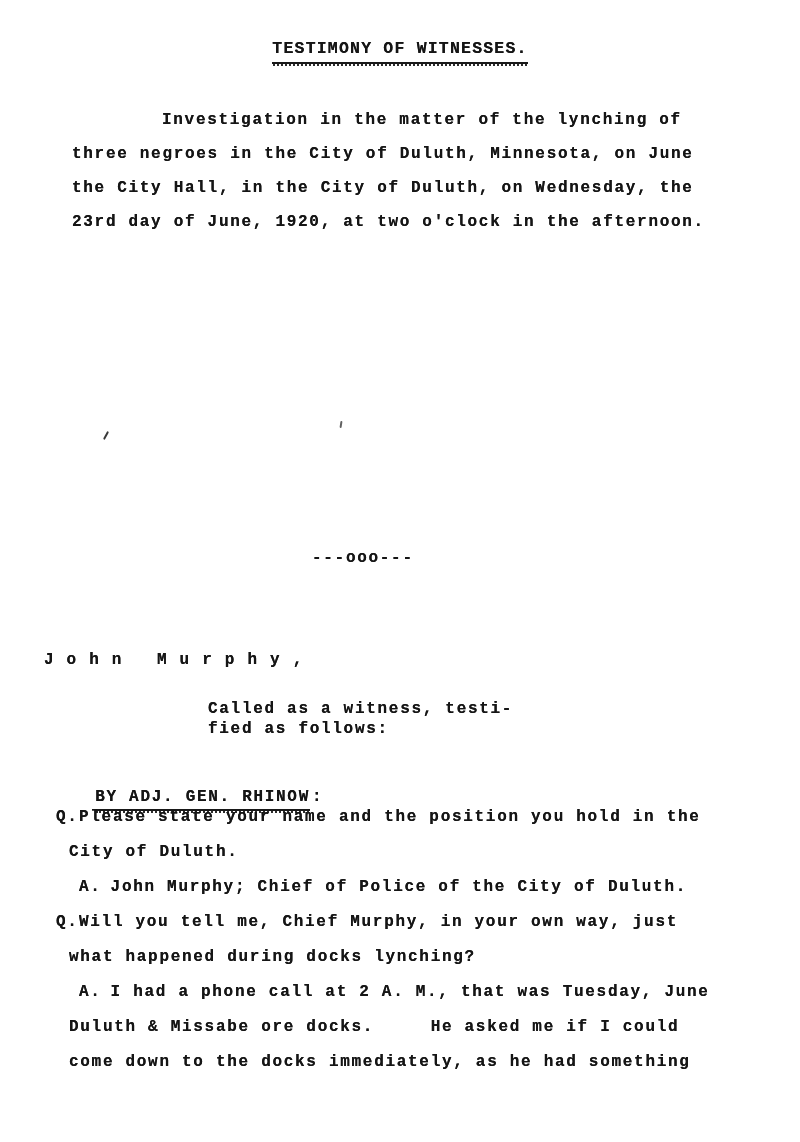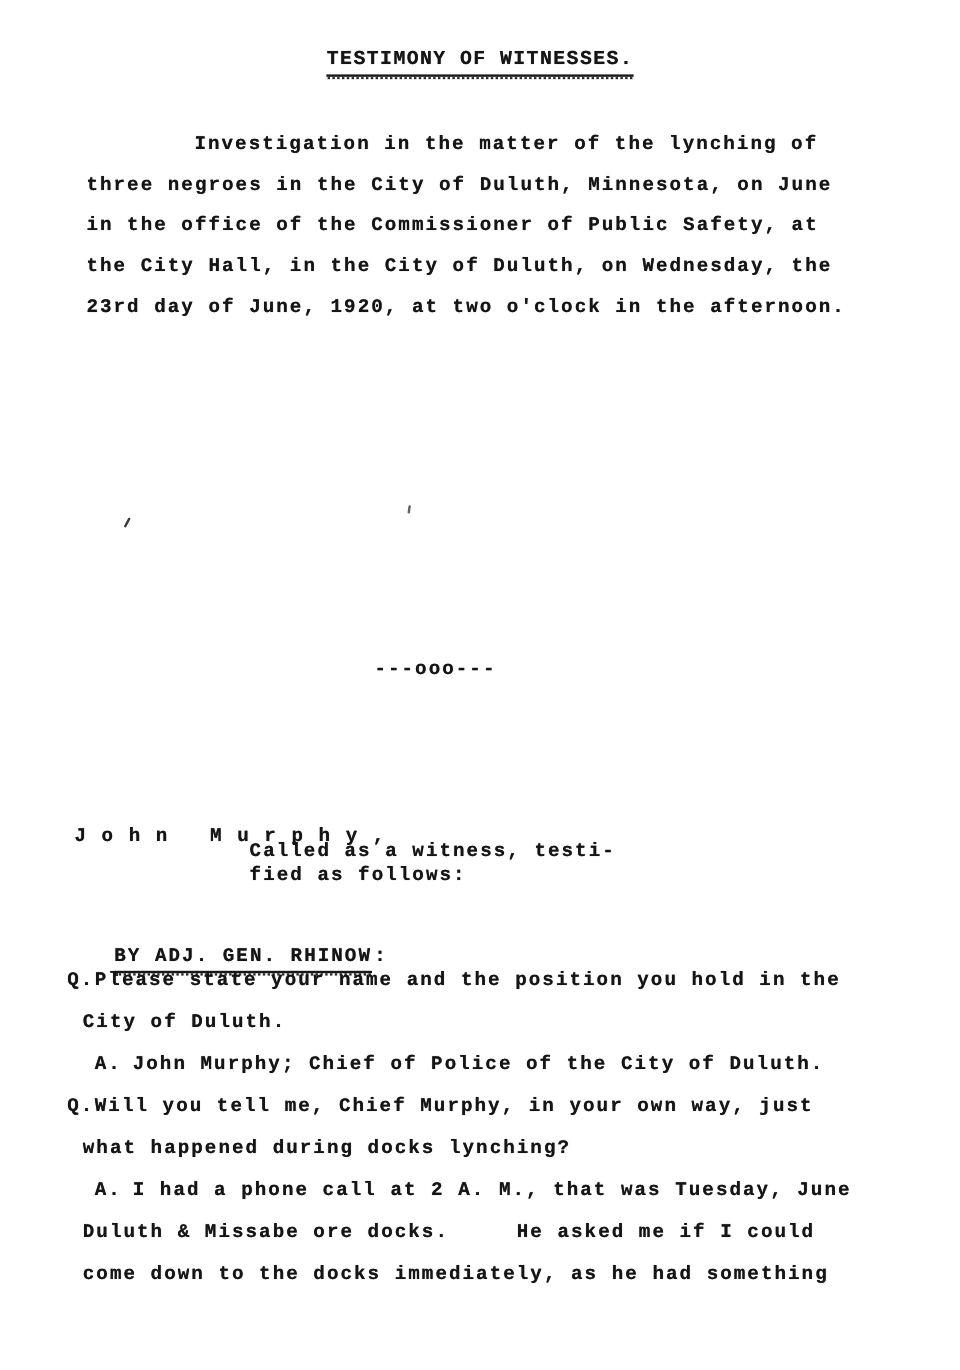--- a/index.html
+++ b/index.html
@@ -32,21 +32,21 @@
   .intro { position: absolute; top: 87px; left: 72px; line-height: 34px; margin-top: 16px; }
   .intro .line.first { padding-left: 90px; }
 
   .present { position: absolute; top: 310px; left: 168px; }
   .present-heading { line-height: 20px; white-space: pre; }
   .present-colon { margin-left: 9px; }
   .attendees { margin-top: 18px; line-height: 34px; }
 
   .separator { position: absolute; top: 548px; left: 312px; line-height: 20px; }
 
-  .witness-name { position: absolute; top: 650px; left: 62px; line-height: 20px; margin-top: 37px; }
+  .witness-name { position: absolute; top: 650px; left: 44px; line-height: 20px; }
 
   .called { position: absolute; top: 699px; left: 208px; line-height: 20px; }
 
   .byline { position: absolute; top: 767px; left: 50px; line-height: 20px; white-space: pre; }
   .byline-colon { margin-left: 2px; }
 
   .qa { position: absolute; top: 800px; left: 56px; line-height: 35px; }
   .qa-block { position: relative; }
   .qa-line { padding-left: 13px; white-space: pre; }
   .qa-line.first { padding-left: 23px; }
@@ -62,21 +62,20 @@
 
 <div class="page">
 
   <div class="title-row">
     <span class="u2">TESTIMONY OF WITNESSES.</span>
   </div>
 
   <div class="intro">
     <div class="line first">Investigation in the matter of the lynching of</div>
     <div class="line">three negroes in the City of Duluth, Minnesota, on June</div>
-    <div class="line">in the office of the Commissioner of Public Safety, at</div>
     <div class="line">the City Hall, in the City of Duluth, on Wednesday, the</div>
     <div class="line">23rd day of June, 1920, at two o'clock in the afternoon.</div>
   </div>
 
 
   <div class="separator line">---ooo---</div>
 
   <div class="witness-name line">J o h n   M u r p h y ,</div>
 
   <div class="called">

